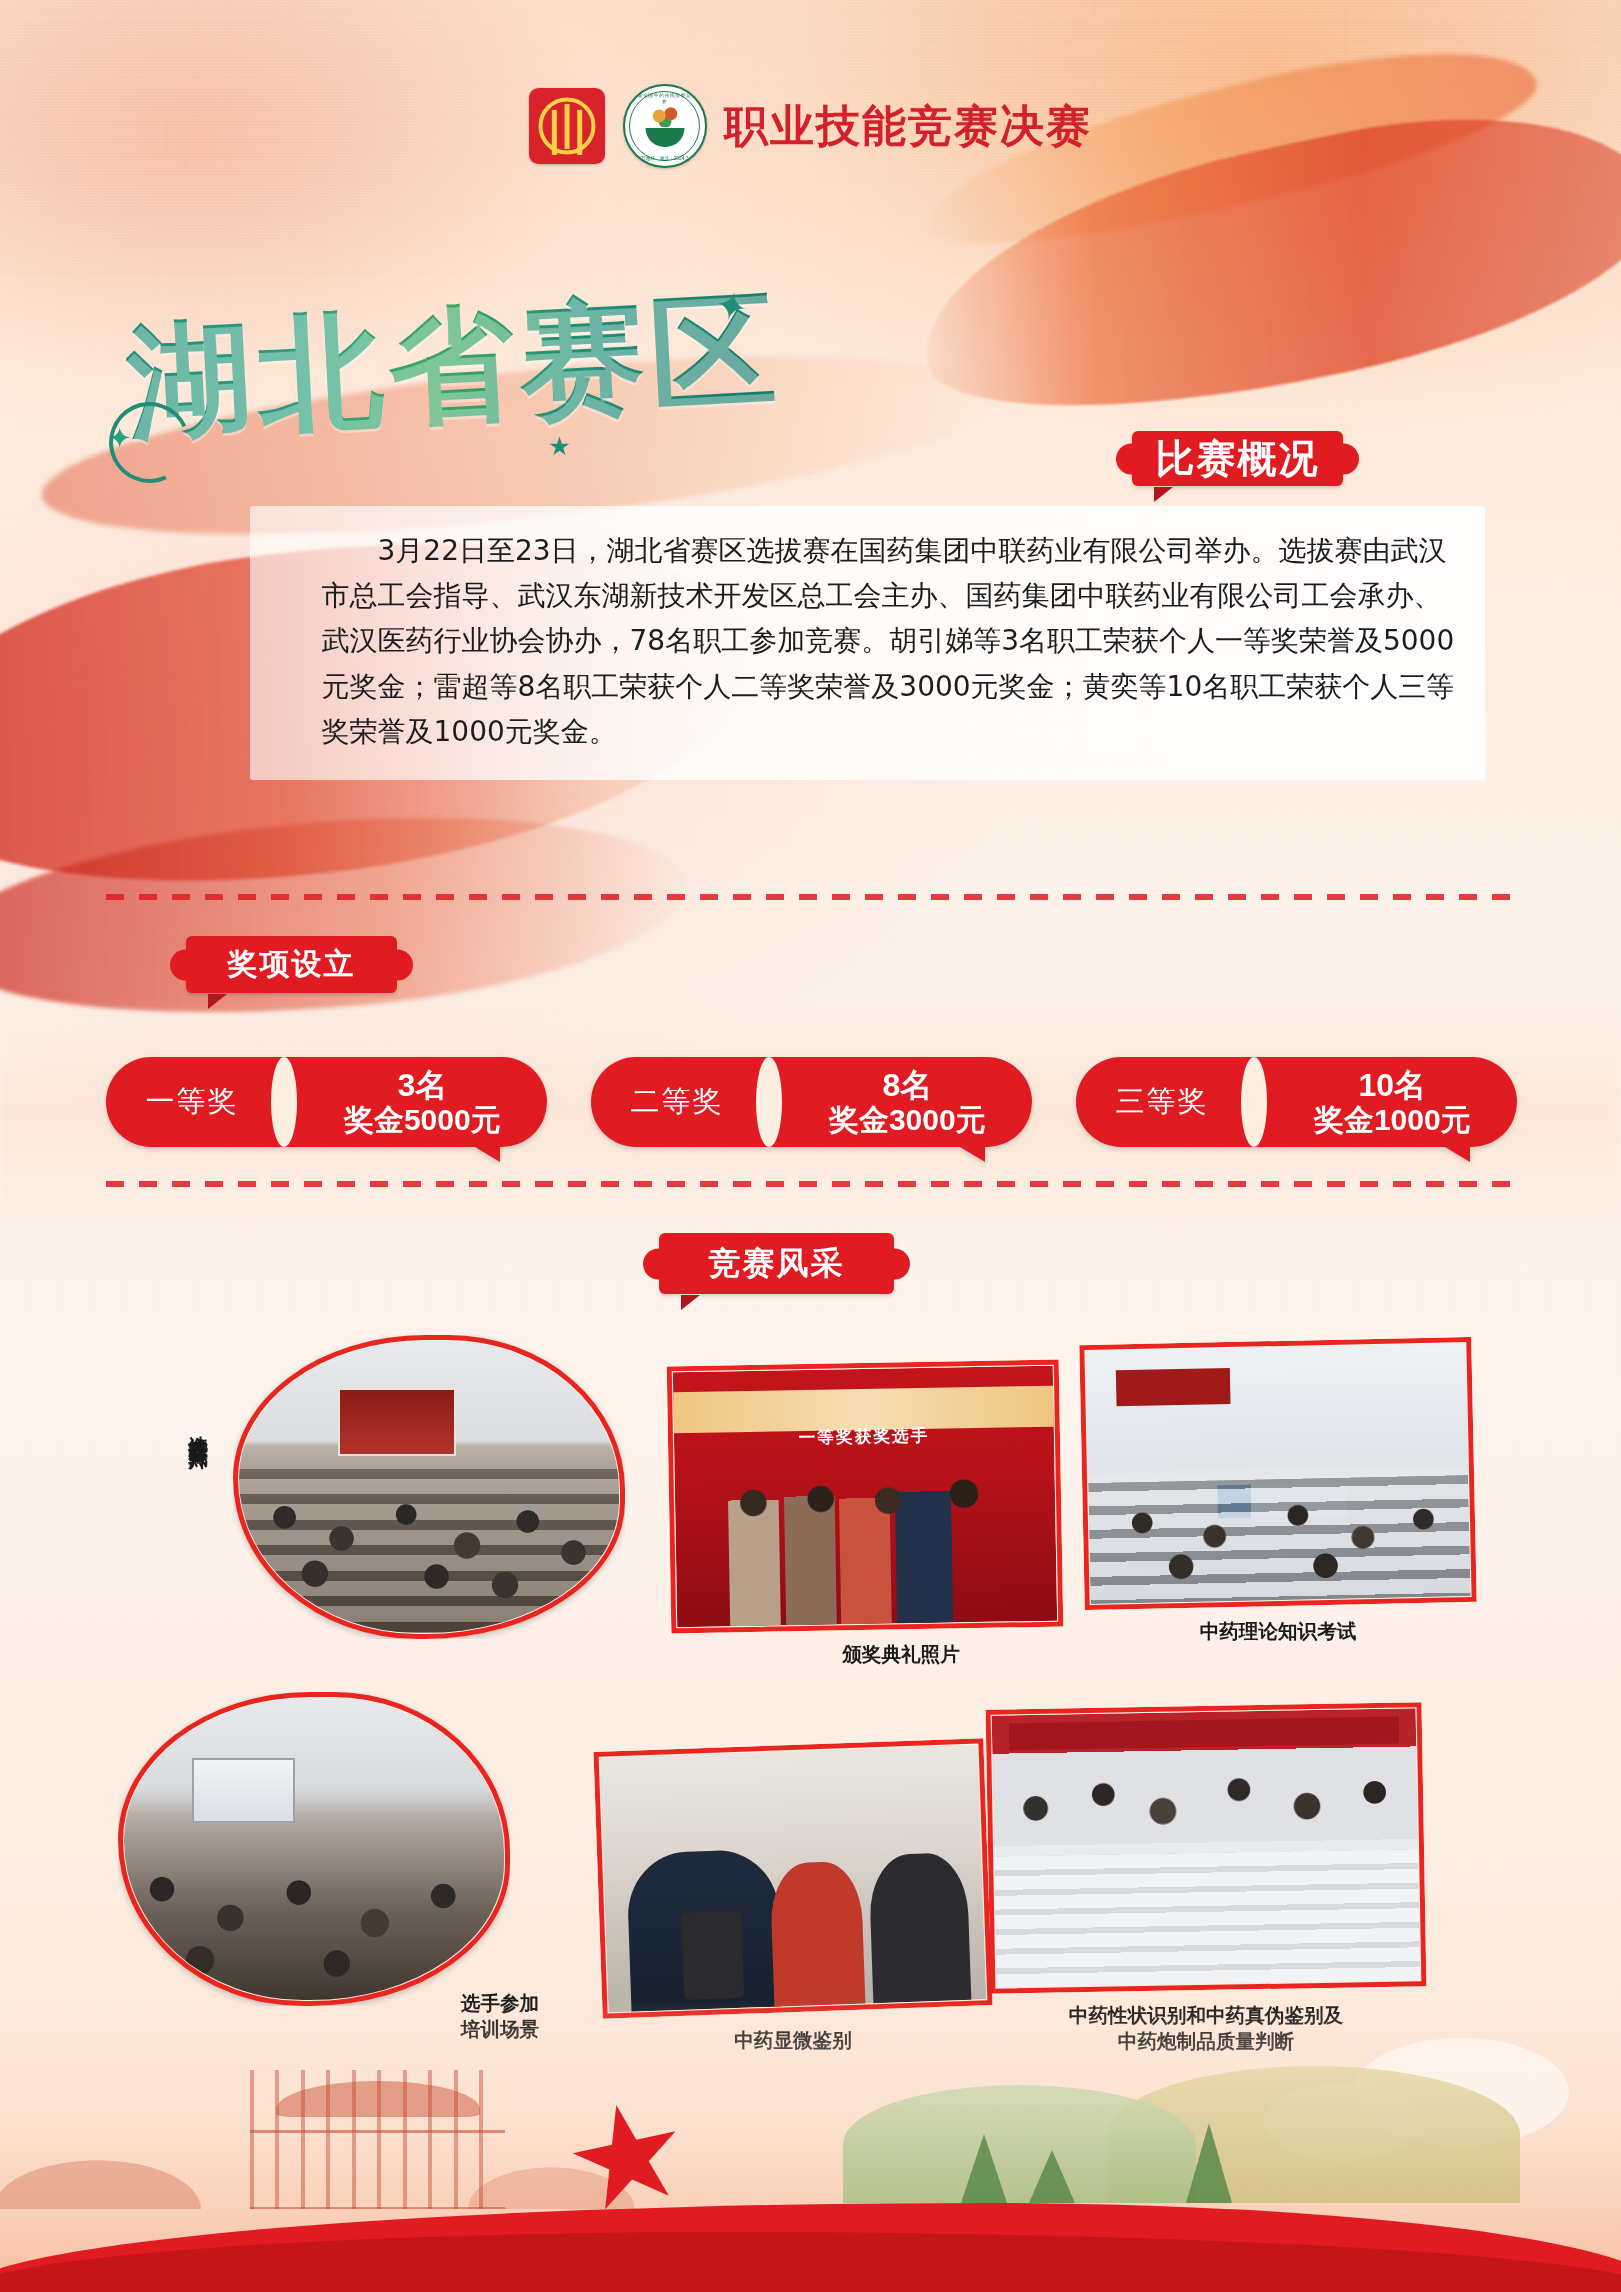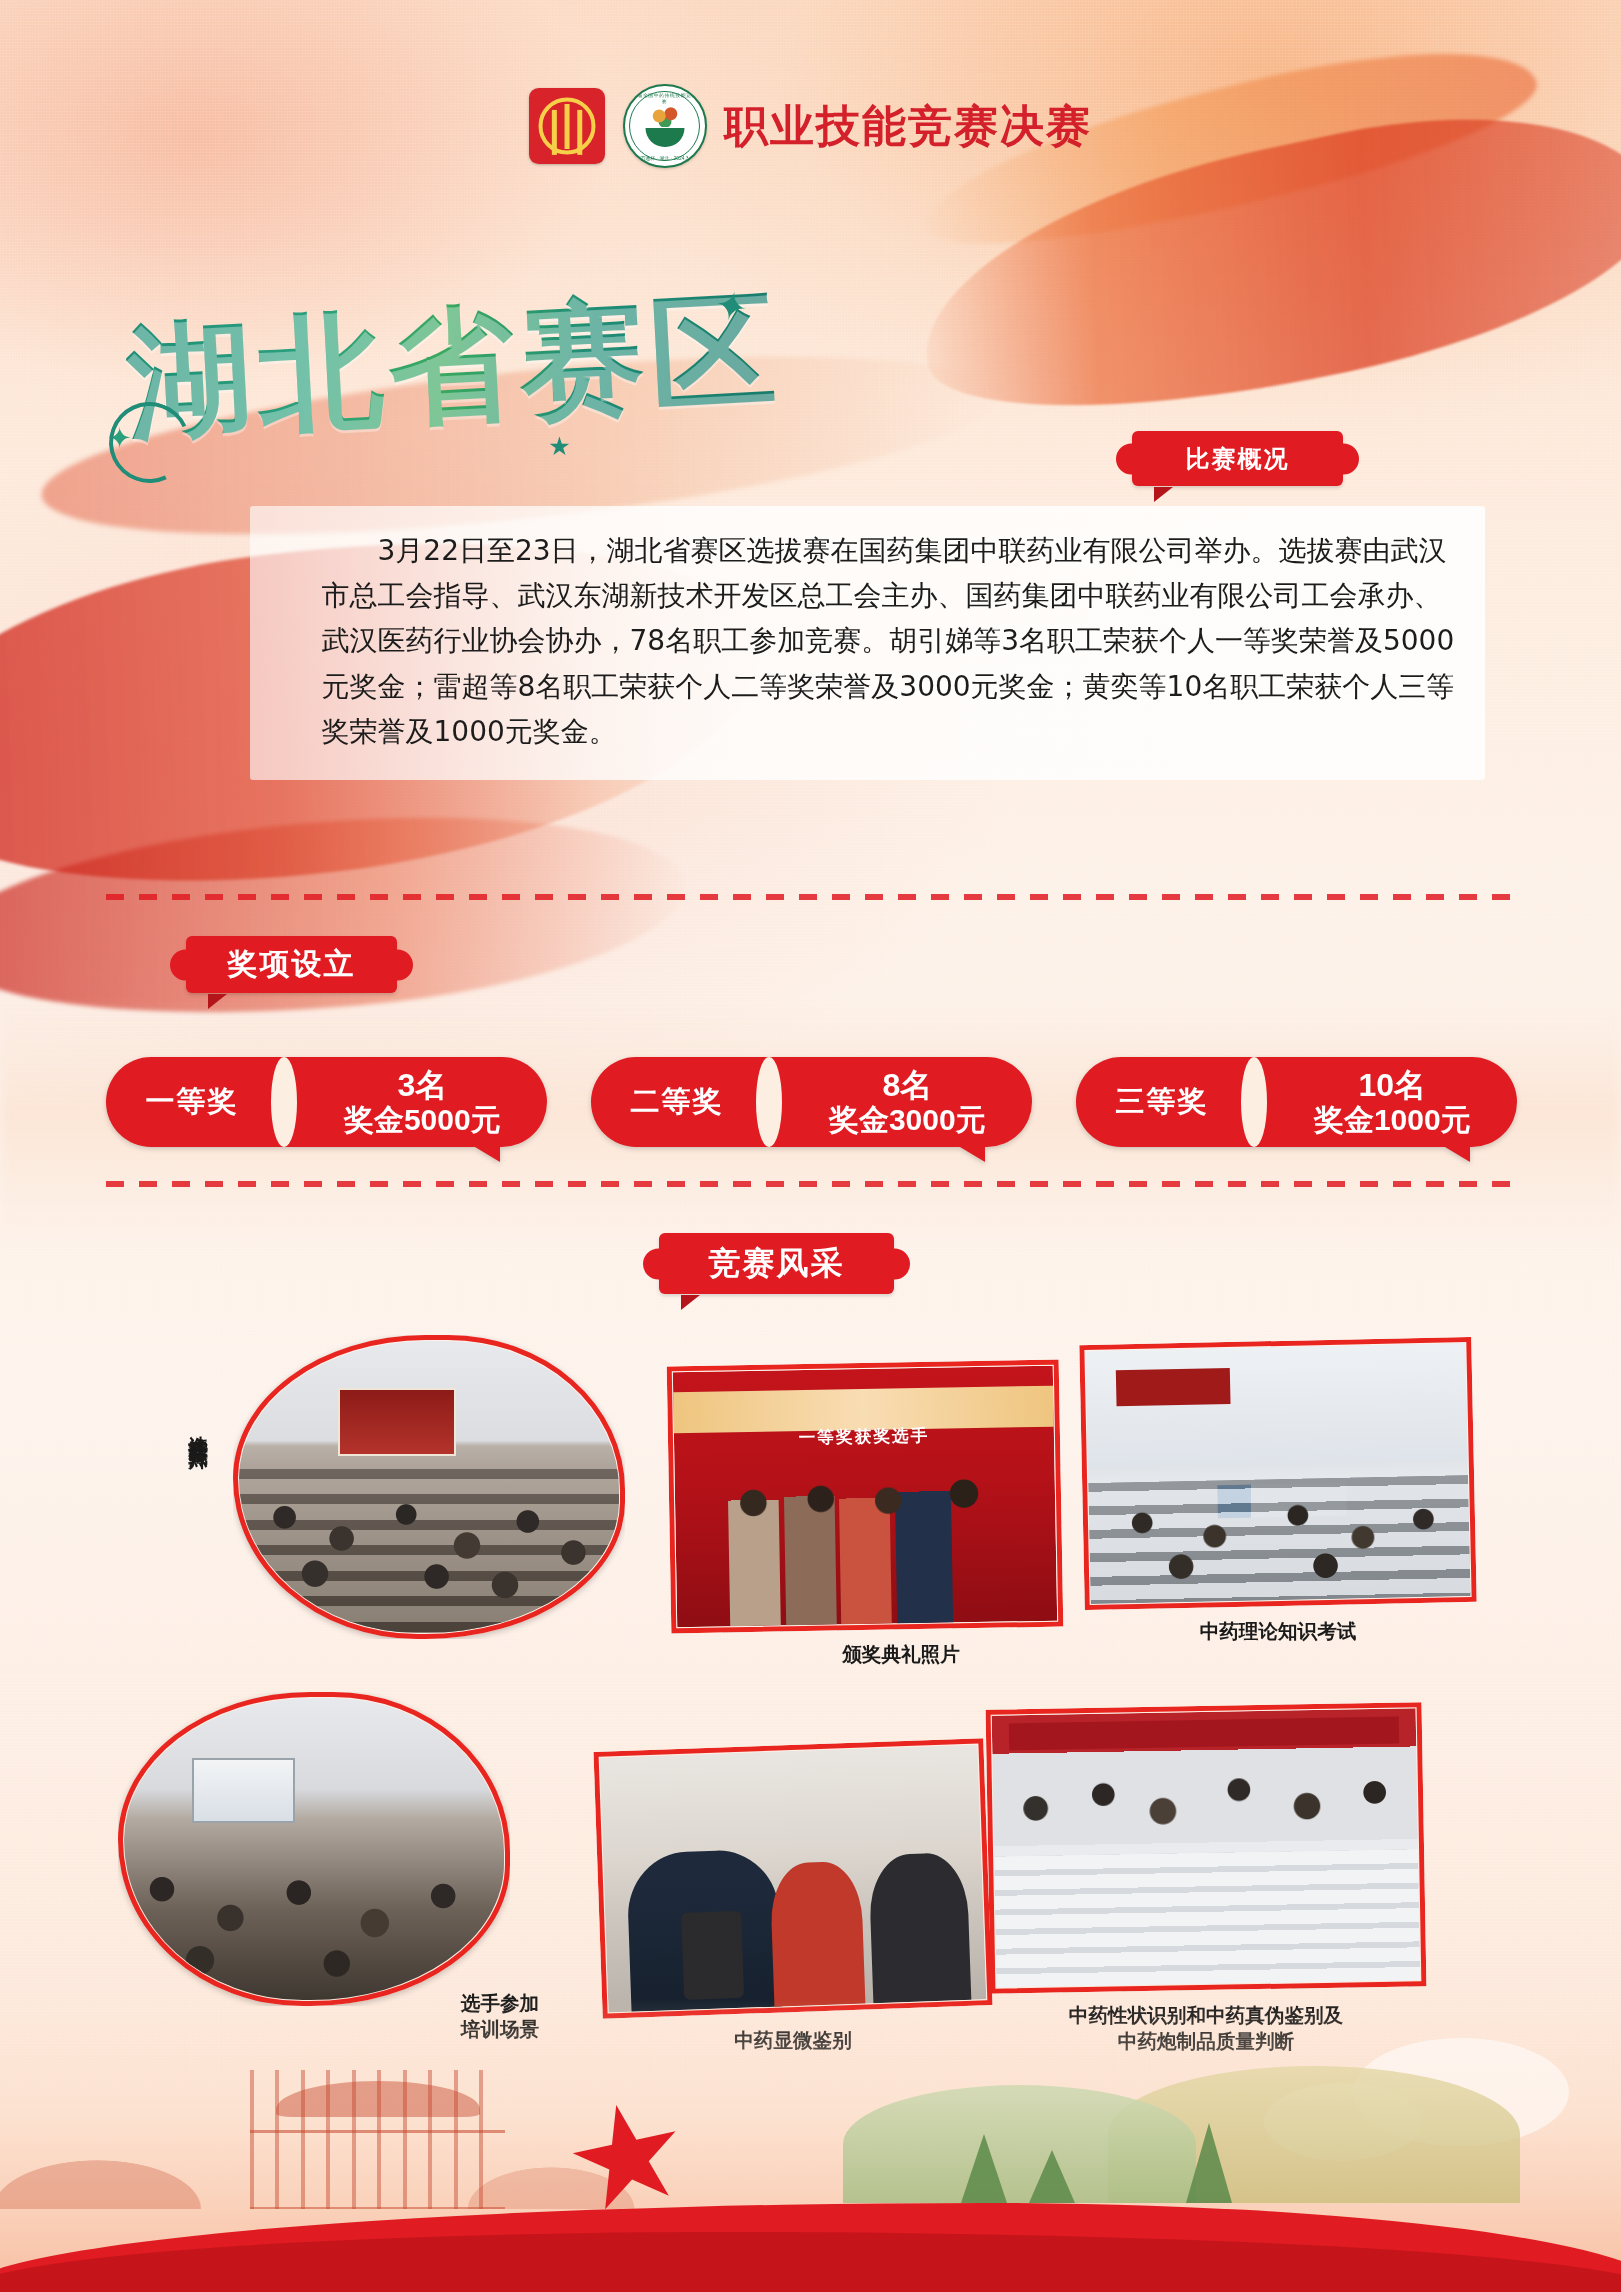--- a/index.html
+++ b/index.html
@@ -125,21 +125,21 @@
     width:31px;height:31px;background:#e11b22;border-radius:50% 0 0 50%;
   }
   .ribbon::after{
     content:"";position:absolute;right:-15.7px;top:50%;transform:translateY(-50%);
     width:31px;height:31px;background:#e11b22;border-radius:0 50% 50% 0;
   }
   .ribbon .tail{
     position:absolute;left:21.6px;bottom:-15.7px;width:0;height:0;
     border-left:19.6px solid #b3151b;border-bottom:15.7px solid transparent;
   }
-  .ribbon-overview{left:1132px;top:431px;width:211px;height:55px;font-size:24px;letter-spacing:2px;border-radius:5.9px;}
+  .ribbon-overview{left:1132px;top:431px;width:211px;height:55px;font-size:39px;letter-spacing:2px;border-radius:5.9px;}
   .ribbon-awards{left:186px;top:936px;width:211px;height:57px;font-size:30px;letter-spacing:2px;border-radius:5.9px;}
   .ribbon-gallery{left:659px;top:1233px;width:235px;height:61px;font-size:32px;letter-spacing:2px;border-radius:5.9px;}
 
   
   .text-panel{
     position:absolute;left:250px;top:506px;width:1188px;
     background:linear-gradient(90deg,rgba(255,255,255,.62) 0%,rgba(255,255,255,.80) 35%,rgba(255,255,255,.88) 100%);
     padding:21.6px 23.5px 25.5px 23.5px;
     border-radius:2.9px;
   }
@@ -161,21 +161,21 @@
   .dotted-1{top:894px;}
   .dotted-2{top:1181px;}
 
   
   .awards{position:absolute;left:106px;top:1057px;width:1411px;display:flex;justify-content:space-between;}
   .award{
     position:relative;width:441px;height:90px;display:flex;align-items:stretch;
     filter:drop-shadow(0 2px 2.9px rgba(0,0,0,.18));
   }
   .award .tagname{
-    width:172px;background:#e11b22;color:#fff;font-size:29px;font-weight:bold;
+    width:172px;background:#e11b22;color:#fff;font-size:29px;font-weight:normal;
     display:flex;align-items:center;justify-content:center;letter-spacing:2px;
     border-radius:45px 0 0 45px;
     position:relative;z-index:1;
   }
   .award .bubble{
     flex:1;background:#e11b22;color:#ffffff;border-radius:0 63px 63px 0;
     display:flex;flex-direction:column;align-items:center;justify-content:center;
     line-height:1.14;padding-left:19.6px;position:relative;
   }
   .award .bubble::before{

